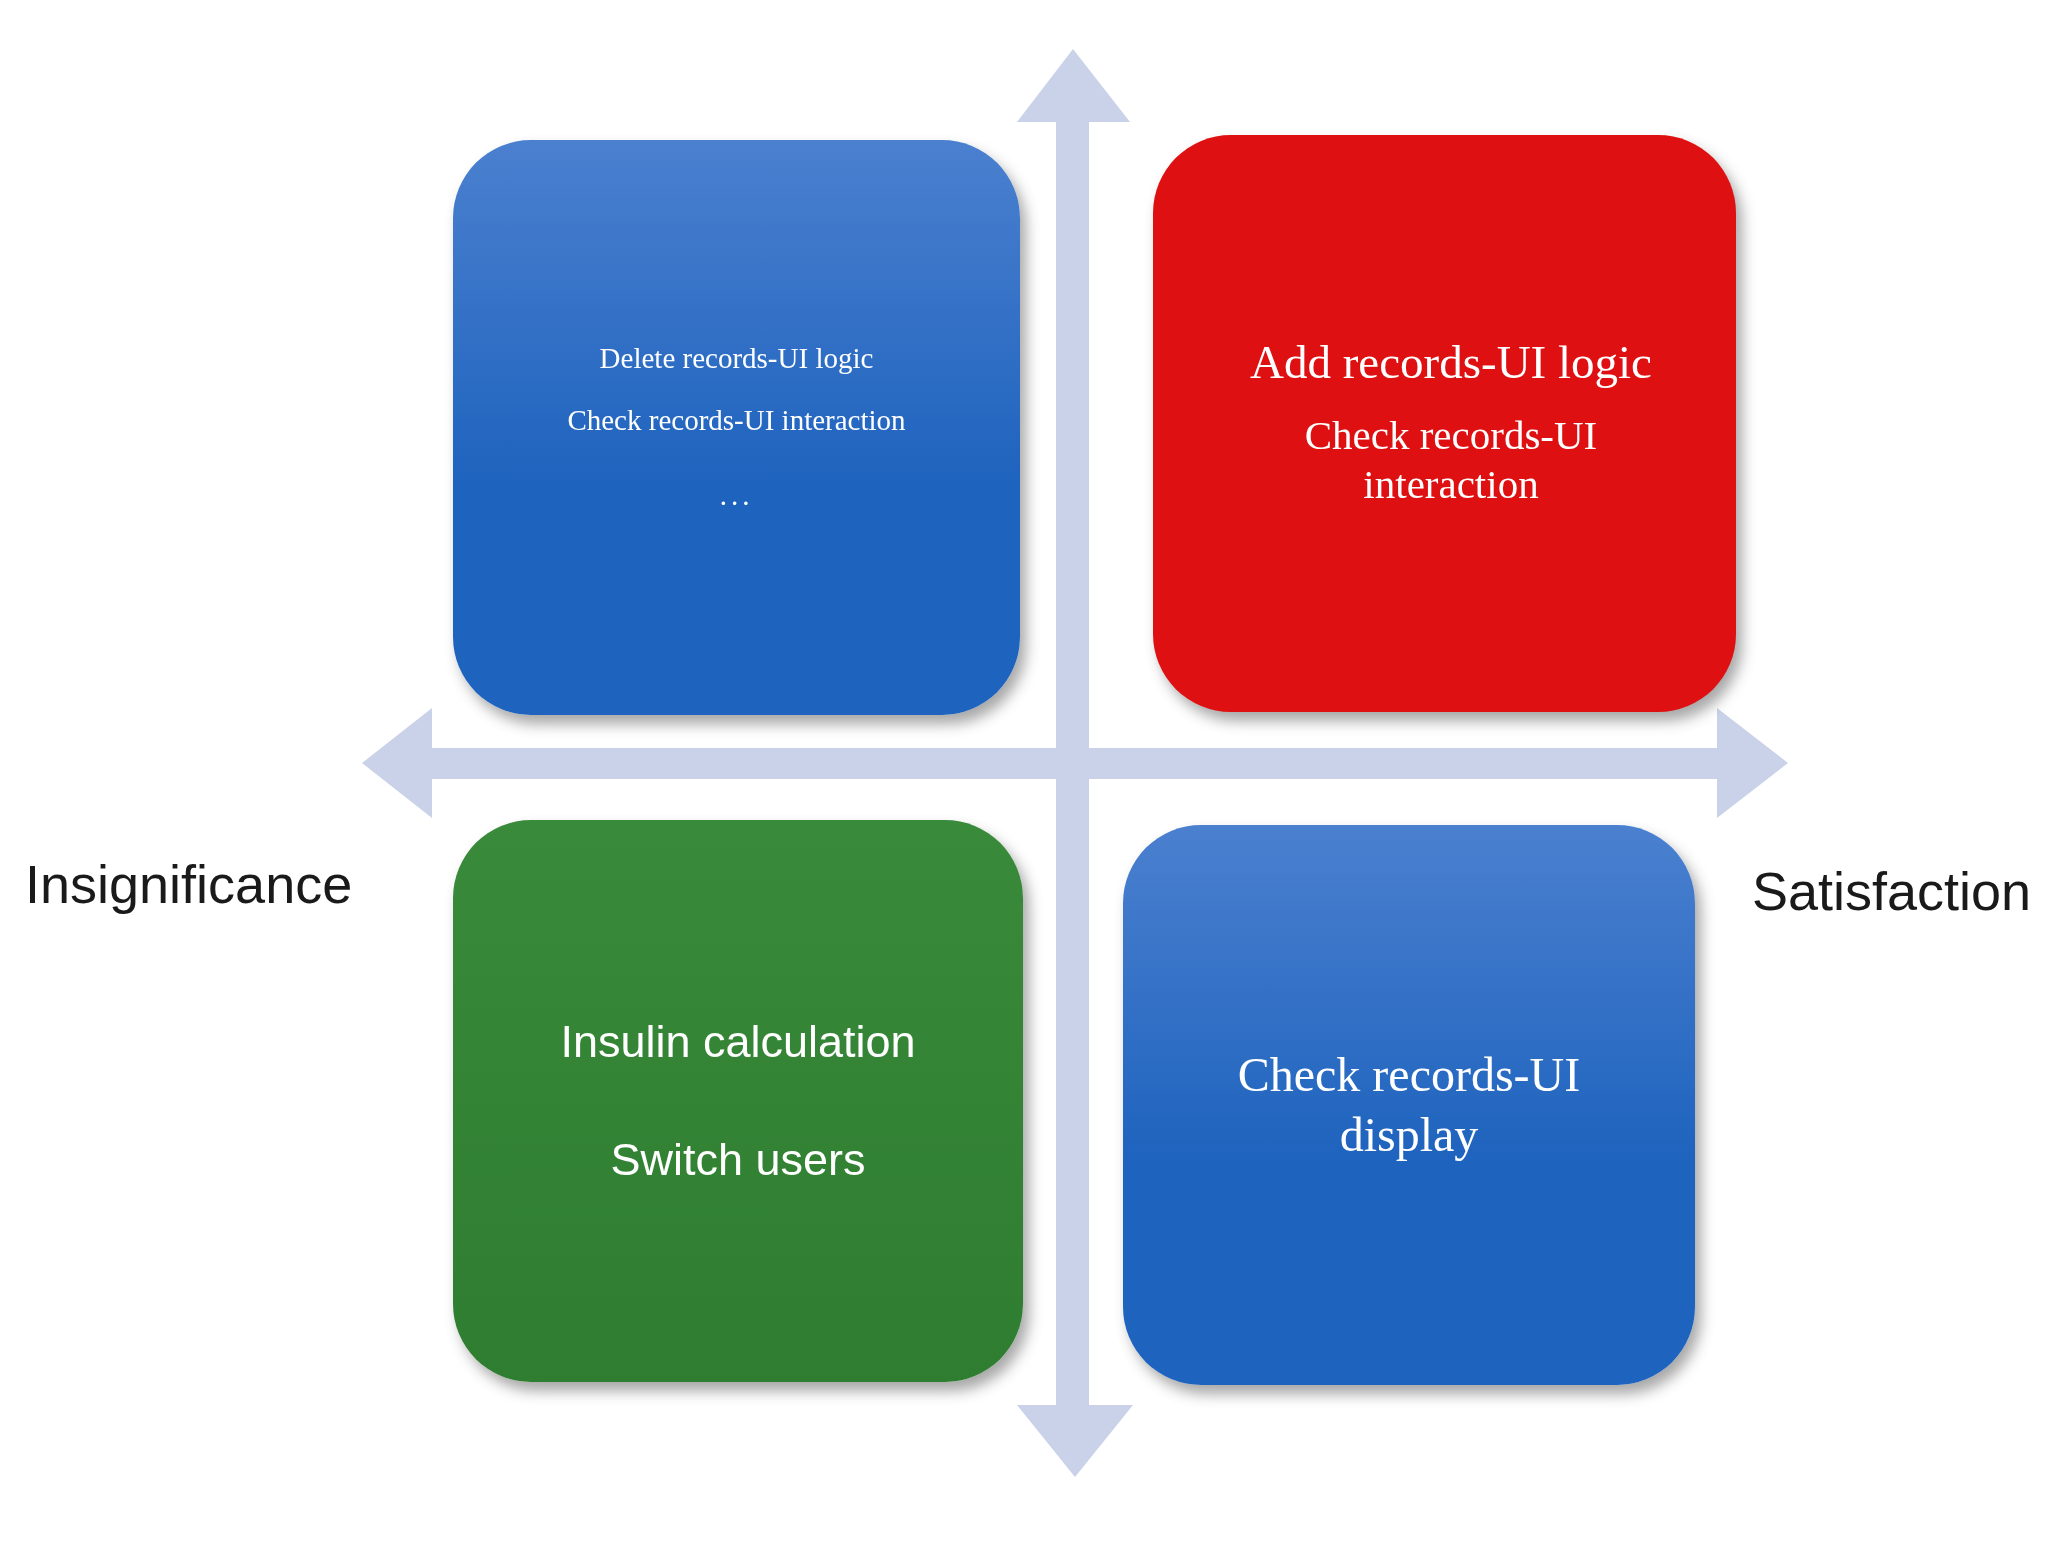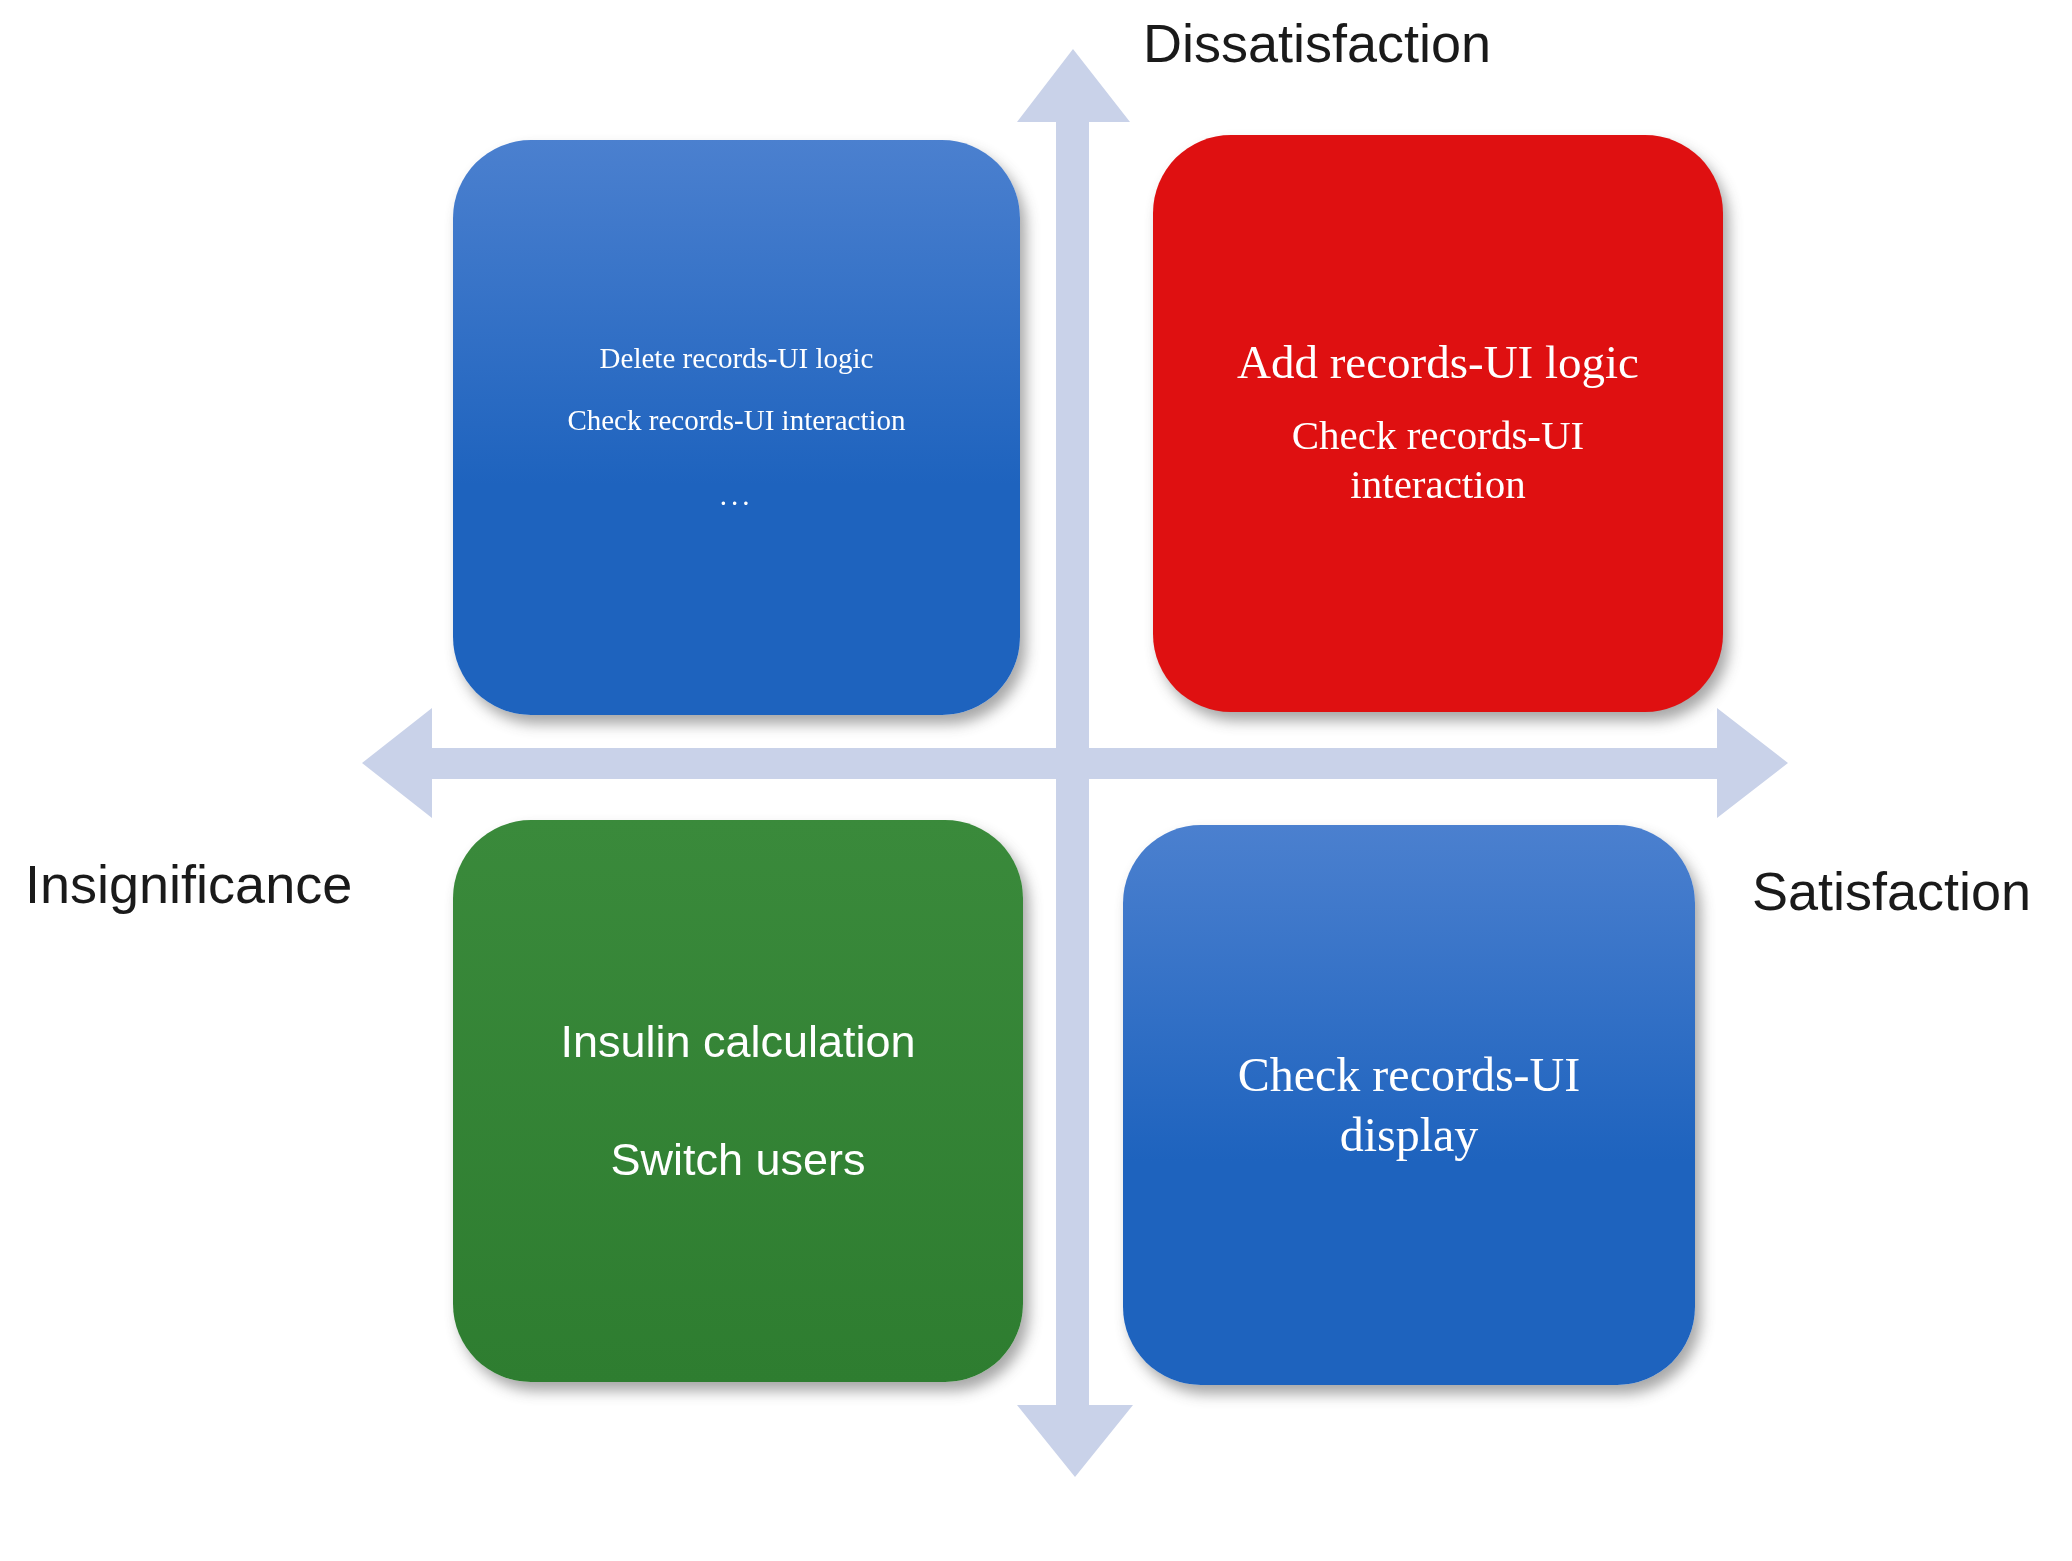--- a/index.html
+++ b/index.html
@@ -61,20 +61,21 @@
     gap: 28px;
   }
   .q-top-left .wrapped { max-width: 400px; margin: 0 auto; }
   .q-top-left .ellipsis { margin-top: 14px; letter-spacing: 4px; }
 
   .q-top-right {
     left: 1153px; top: 135px; width: 570px; height: 577px;
     background: var(--color-red, #df1011);
     font-family: "Liberation Serif", serif;
     gap: 22px;
+    padding-left: 13px;
   }
   .q-top-right .title { font-size: 47px; line-height: 1.1; }
   .q-top-right .sub   { font-size: 41px; line-height: 1.2; max-width: 380px; margin: 0 auto; }
 
   .q-bottom-left {
     left: 453px; top: 820px; width: 570px; height: 562px;
     background: linear-gradient(180deg,
       var(--color-green-top, #3a8a3b) 0%,
       var(--color-green-bottom, #2e7d30) 100%);
     font-family: "Liberation Sans", sans-serif;
@@ -101,21 +102,20 @@
 
 <div class="canvas">
 
   <svg class="axes" viewBox="0 0 2072 1561" aria-hidden="true">
 
     <polygon fill="var(--color-axis, #c9d2e9)" points="1073,49 1130,122 1089,122 1089,1405 1133,1405 1075,1477 1017,1405 1056,1405 1056,122 1017,122"></polygon>
 
     <polygon fill="var(--color-axis, #c9d2e9)" points="362,763 432,708 432,748 1717,748 1717,708 1788,763 1717,818 1717,779 432,779 432,818"></polygon>
   </svg>
 
-  <div class="axis-label top">Dissatisfaction</div>
   <div class="axis-label left">Insignificance</div>
   <div class="axis-label right">Satisfaction</div>
 
   <div class="box q-top-left">
     <div class="line">Delete records-UI logic</div>
     <div class="line wrapped">Check records-UI interaction</div>
     <div class="line ellipsis">...</div>
   </div>
 
   <div class="box q-top-right">

